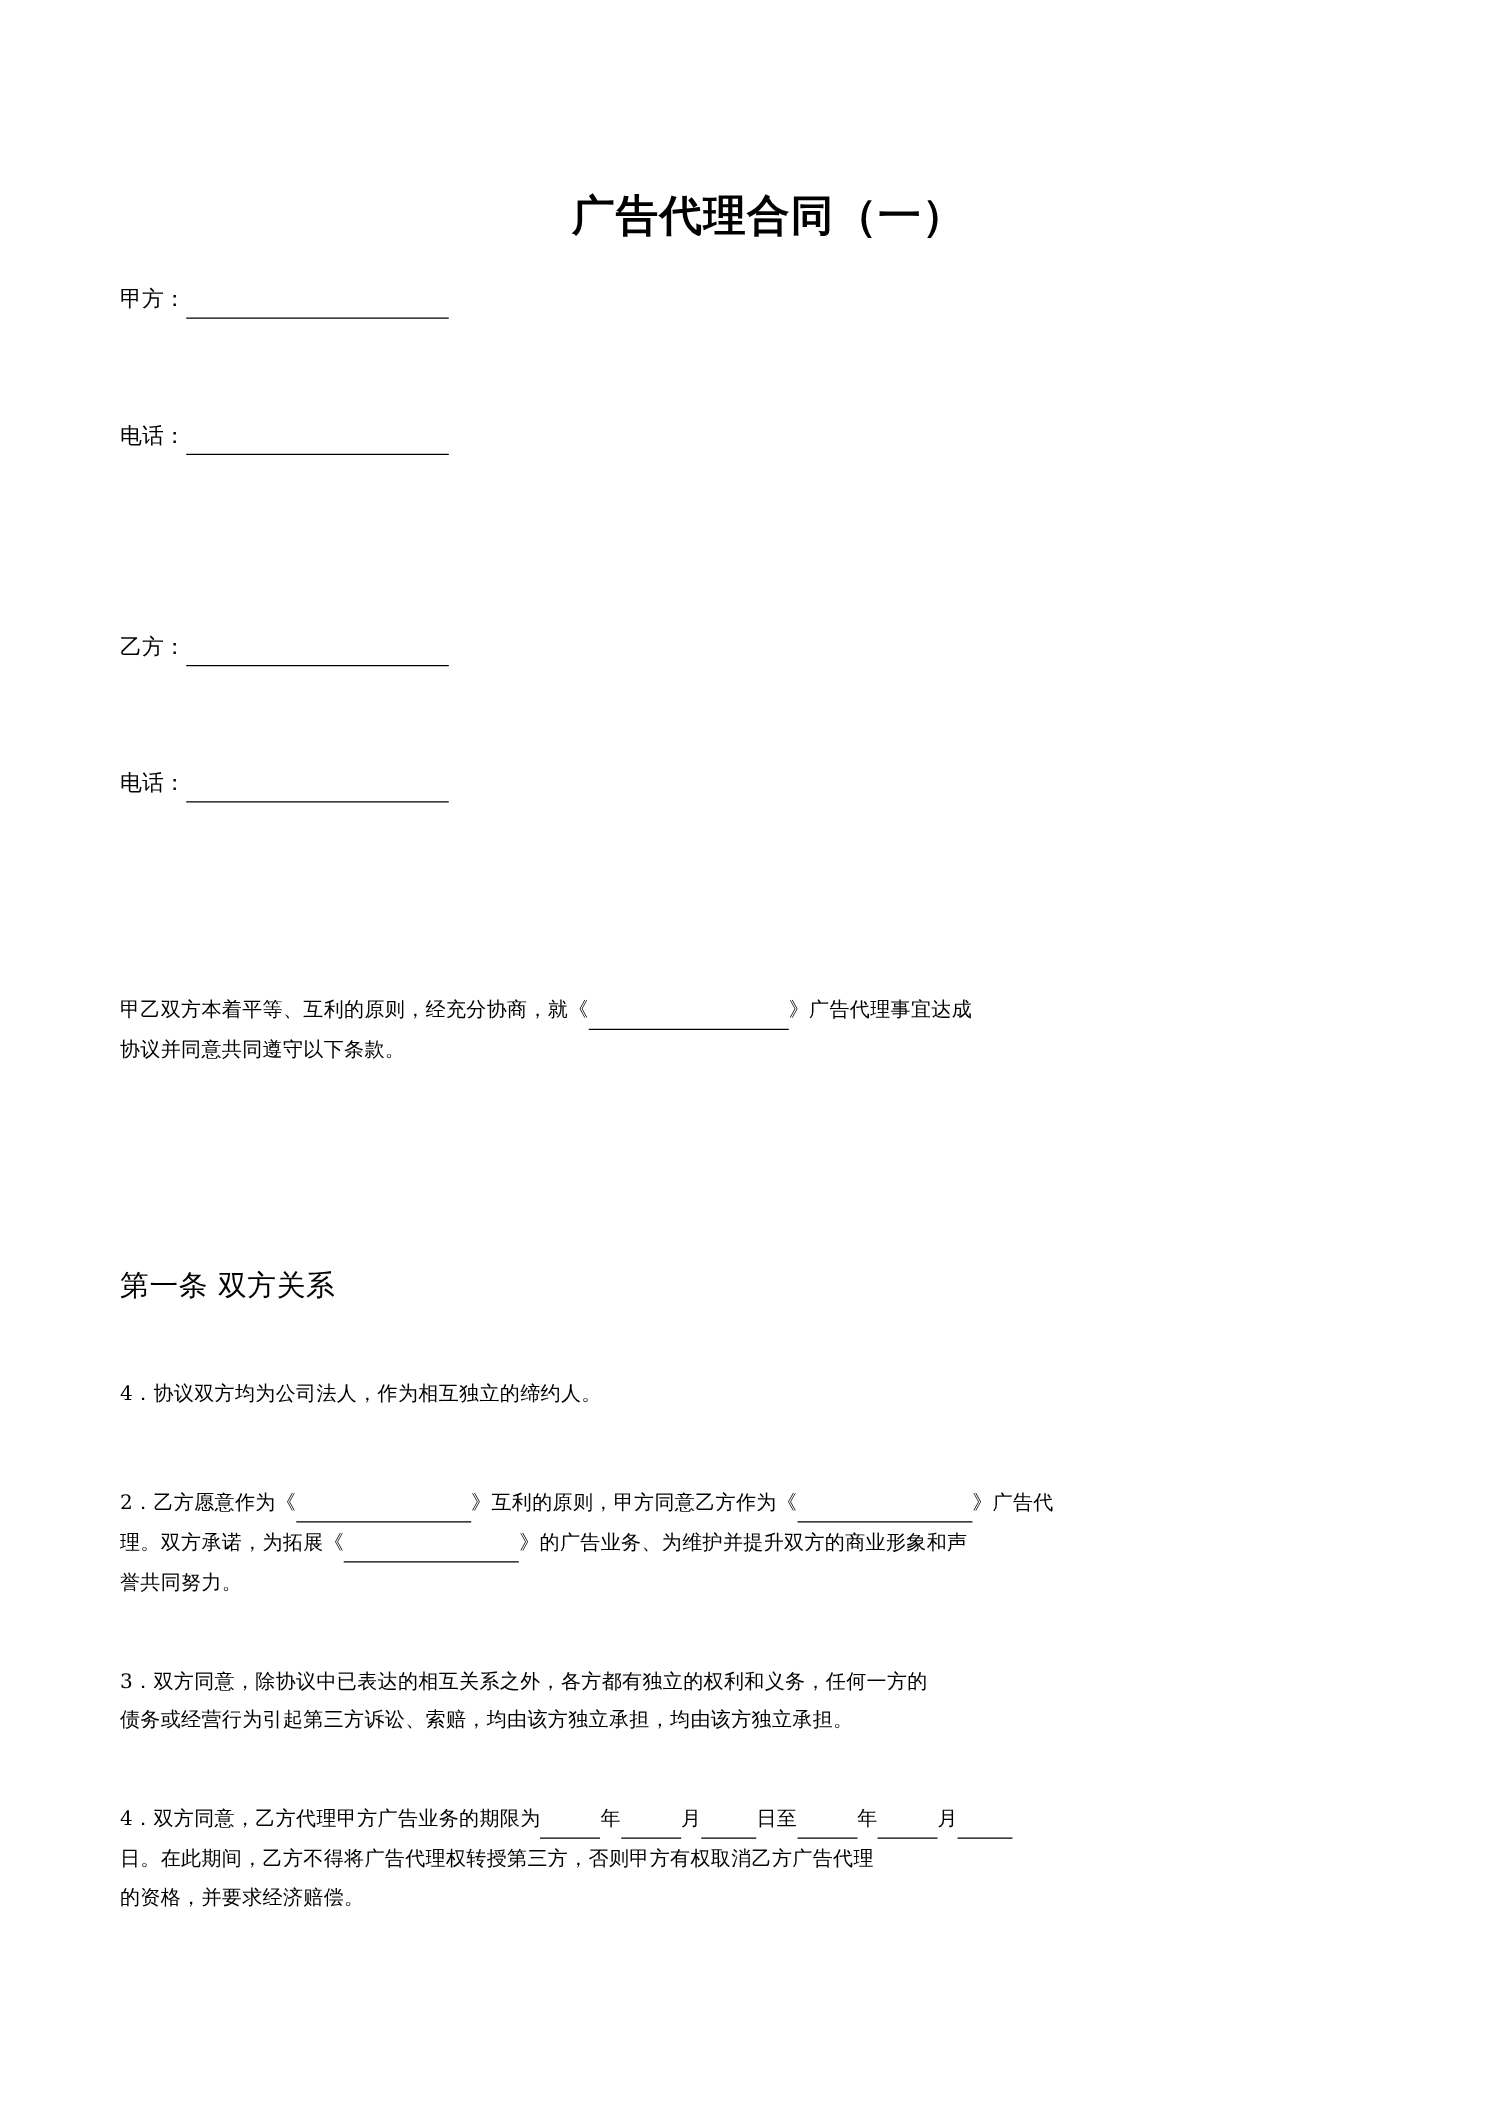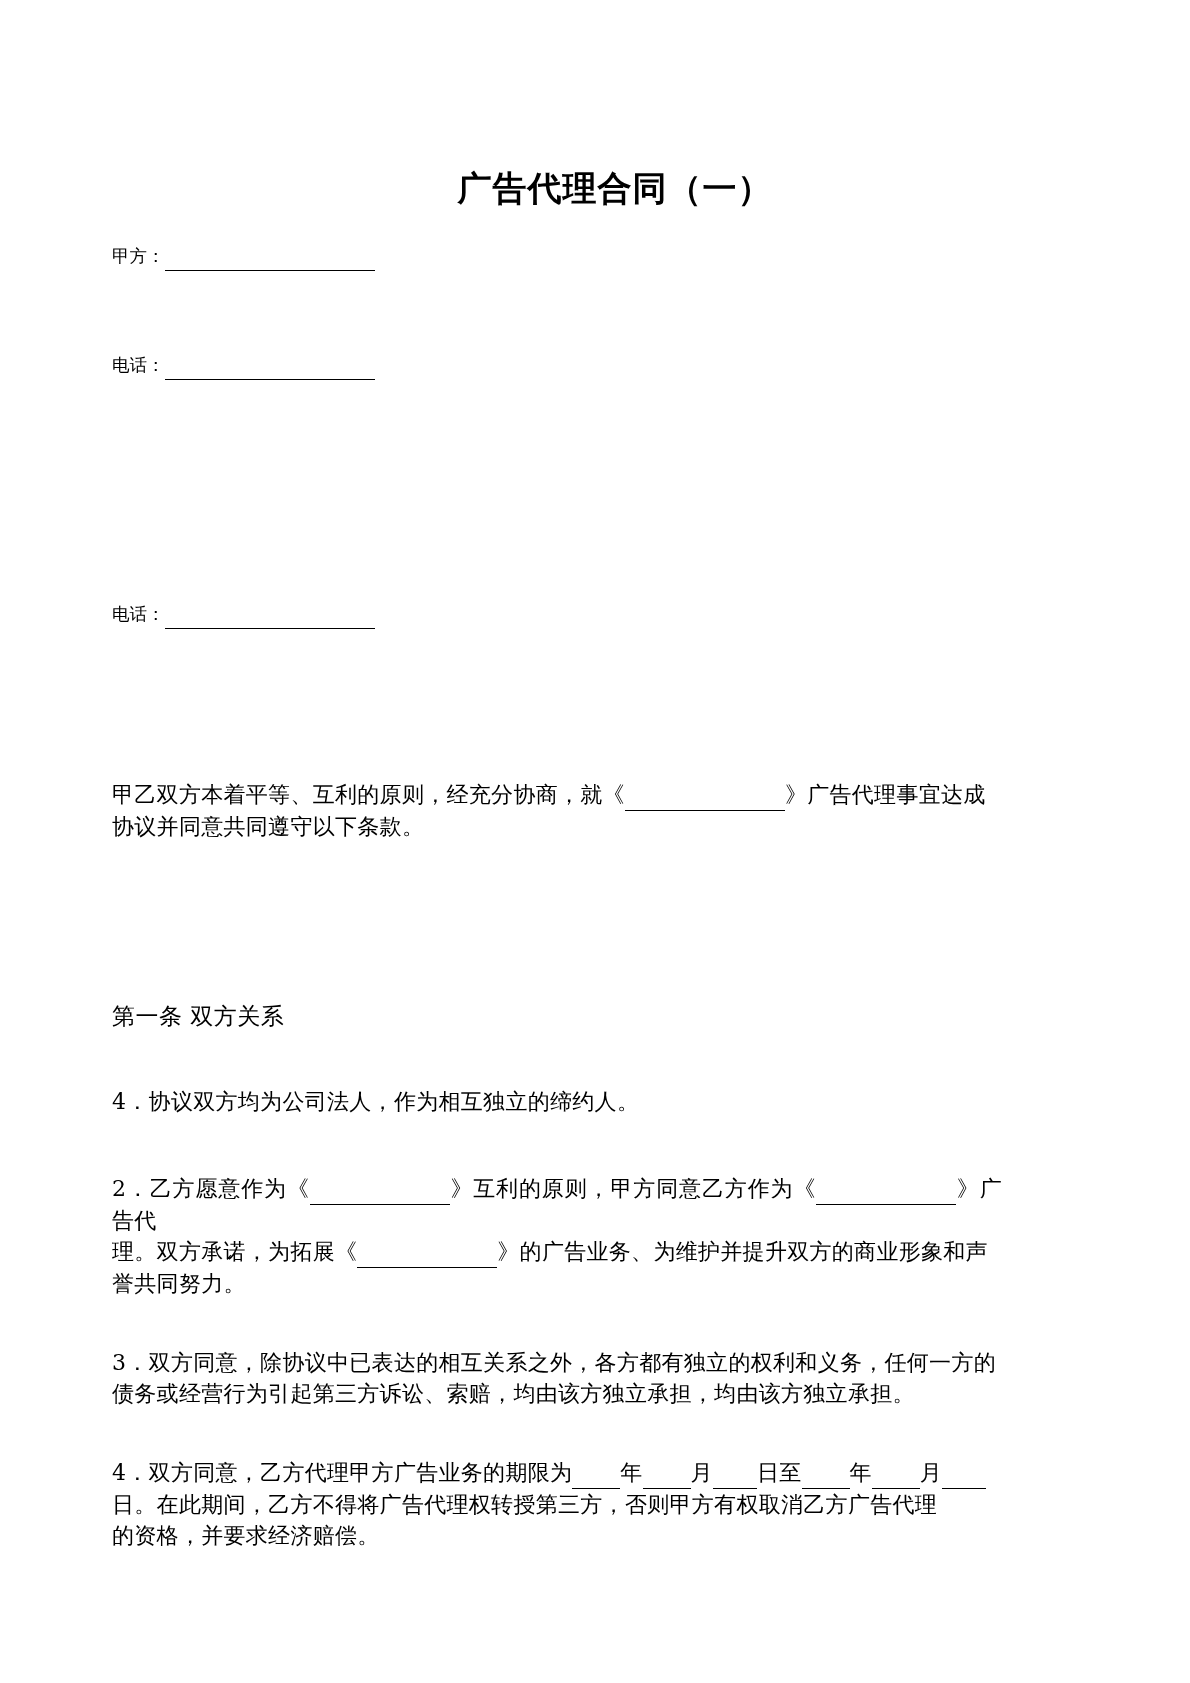--- a/index.html
+++ b/index.html
@@ -12,21 +12,21 @@
     height: 1683px;
     font-family: "DejaVu Serif", "Liberation Serif", serif;
     color: #000000;
     position: relative;
     overflow: hidden;
   }
   .page {
     width: 1190px;
     height: 1683px;
     box-sizing: border-box;
-    padding: 16px;
+    padding: 0;
     position: relative;
   }
   .doc-title {
     font-family: "DejaVu Sans", "Liberation Sans", sans-serif;
     font-weight: bold;
     font-size: 34px;
     text-align: center;
     letter-spacing: 1px;
     margin: 0;
     padding-top: 150px;
@@ -42,21 +42,21 @@
     vertical-align: baseline;
   }
   .sp-40 { height: 40px; }
   .sp-56 { height: 56px; }
   .sp-80 { height: 80px; }
   .sp-110 { height: 110px; }
   .sp-120 { height: 120px; }
   .sp-30 { height: 30px; }
   .sp-48 { height: 48px; }
   .para {
-    font-size: 22px;
+    font-size: 16px;
     line-height: 31px;
     text-align: justify;
     letter-spacing: 0.3px;
   }
   .field-row {
     font-size: 17.5px;
     line-height: 28px;
   }
   .ul-short { width: 210px; }
   .ul-mid { width: 140px; }
@@ -86,20 +86,23 @@
 
     <div class="sp-80"></div>
 
     <div class="field-row">
       <span>电话：</span><span class="blank-line ul-short">&nbsp;</span>
     </div>
 
     <div class="sp-110"></div>
     <div class="sp-30"></div>
 
+    <div class="field-row">
+      <span>乙方：</span><span class="blank-line ul-short">&nbsp;</span>
+    </div>
 
     <div class="sp-80"></div>
 
     <div class="field-row">
       <span>电话：</span><span class="blank-line ul-short">&nbsp;</span>
     </div>
 
     <div class="sp-120"></div>
     <div class="sp-30"></div>
 

